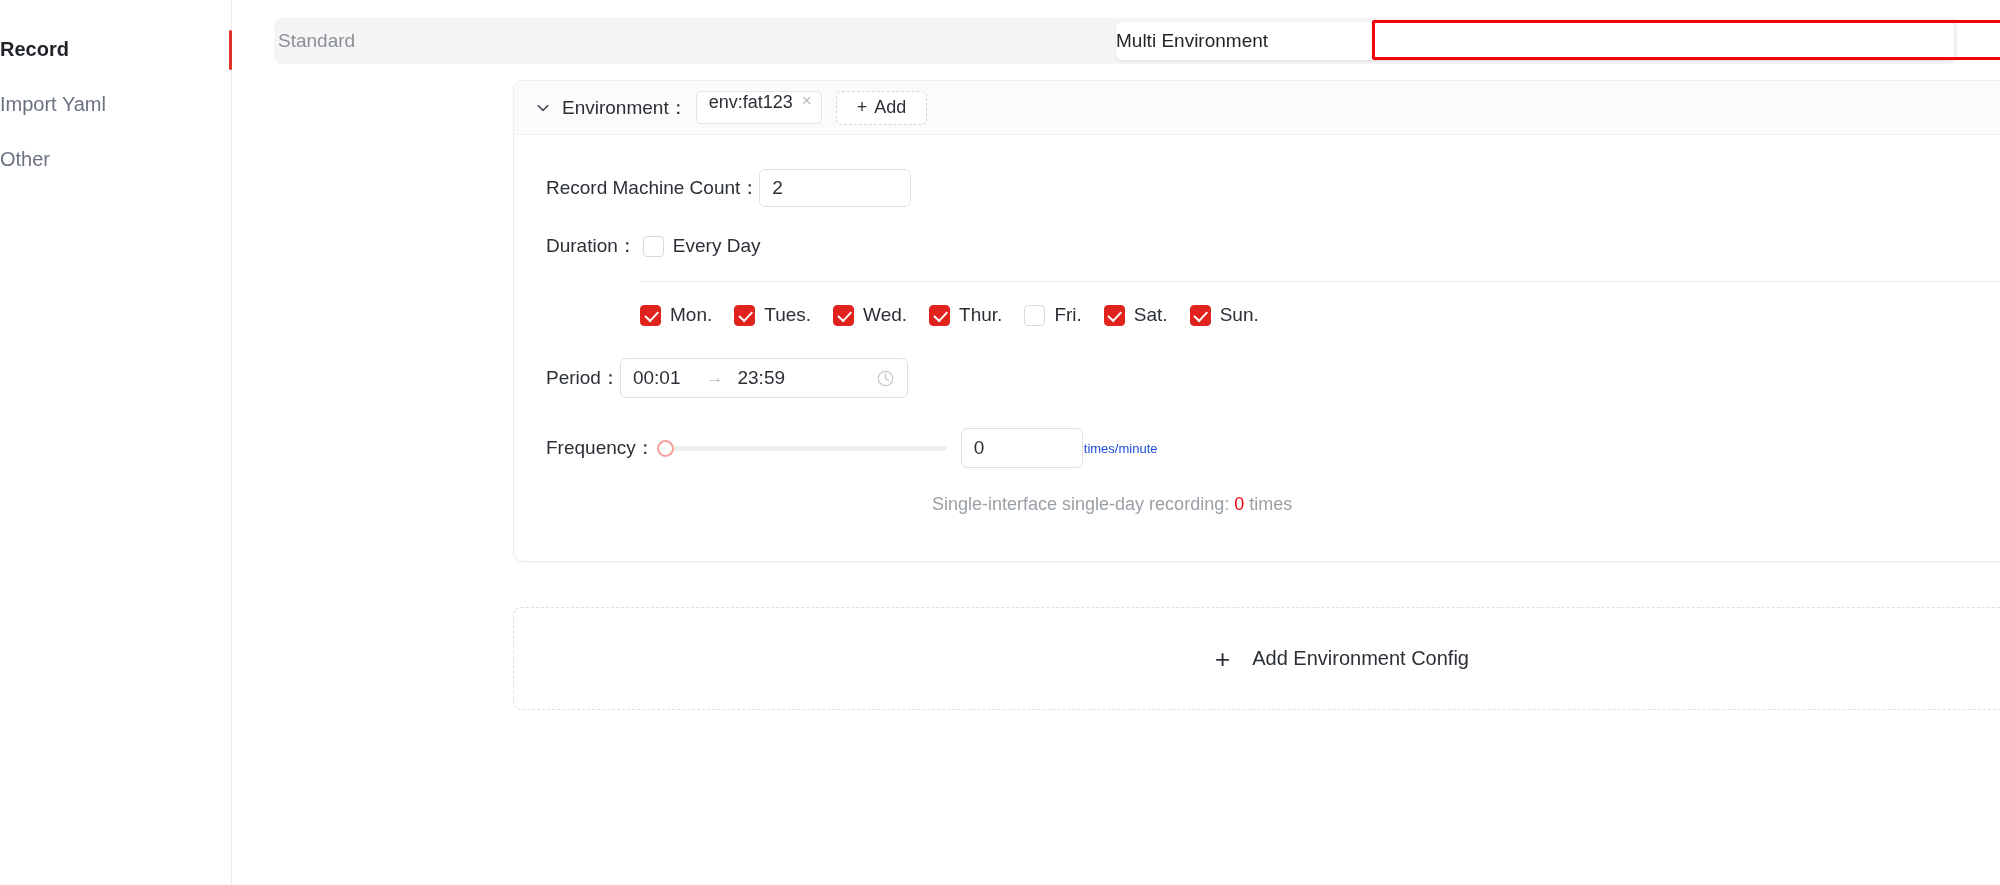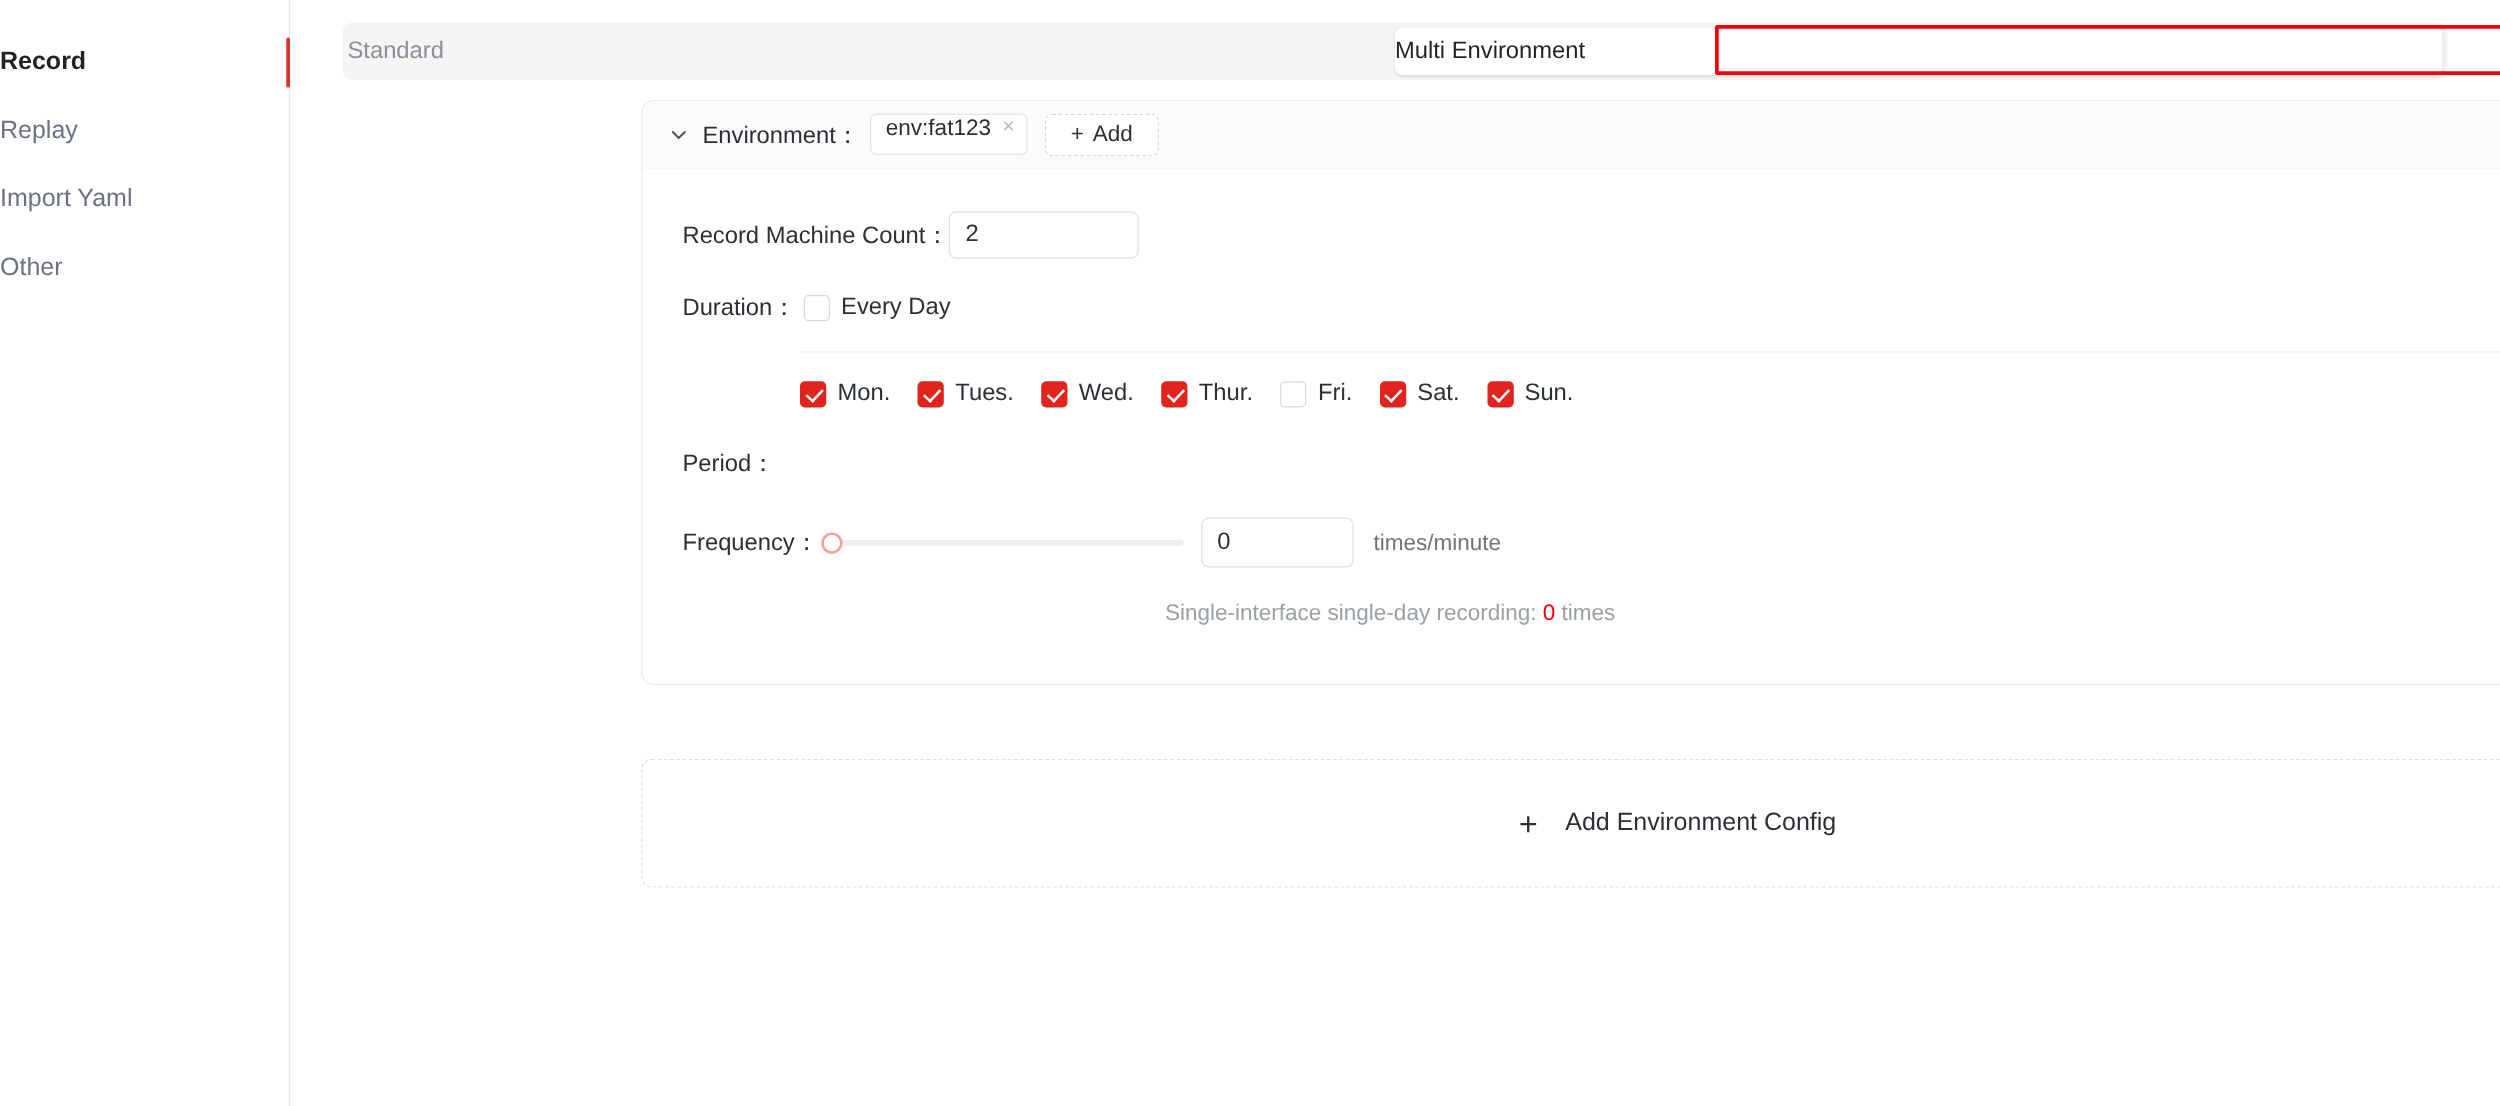--- a/index.html
+++ b/index.html
@@ -252,21 +252,21 @@
     position: absolute;
     left: 0px; top: 50%;
     width: 17px; height: 17px;
     margin-top: -8.5px;
     border: 2px solid #f4a09c;
     border-radius: 50%;
     background: #ffffff;
     cursor: pointer;
     z-index: 2;
   }
-  .unit-text { font-size: 18px; color: #737373; margin-left: 16px; white-space: nowrap; }
+  .unit-text { font-size: 13px; color: #1d4ed8; margin-left: 1px; white-space: nowrap; }
 
   .hint {
     font-size: 18px;
     color: #9aa0a6;
     padding-left: 418px;
     margin-top: 26px;
   }
   .hint .num { color: #f3000d; }
 
   
@@ -291,23 +291,20 @@
 <body>
 
 <div class="app">
 
   <div class="top-hairline"></div>
 
   <nav class="sidebar">
     <div class="side-item active">
       <span>Record</span>
       <span class="side-marker" style="display:block"></span>
-    </div>
-    <div class="side-item">
-      <span>Replay</span>
     </div>
     <div class="side-item">
       <span>Import Yaml</span>
     </div>
     <div class="side-item">
       <span>Other</span>
     </div>
   </nav>
 
   <main class="main">
@@ -385,20 +382,31 @@
             <span class="cb-text">Sat.</span>
           </span>
           <span class="cb-group">
             <span class="cb checked"></span>
             <span class="cb-text">Sun.</span>
           </span>
         </div>
 
         <div class="row" style="margin-top:32px">
           <span class="row-label">Period：</span>
+          <span class="period-box">
+            <span>00:01</span>
+            <span class="period-arrow">→</span>
+            <span>23:59</span>
+            <span class="clock-icon">
+              <svg width="19" height="19" viewBox="0 0 20 20" aria-hidden="true">
+                <circle cx="10" cy="10" r="7.6" fill="none" stroke="currentColor" stroke-width="1.3"></circle>
+                <path d="M10 5.4 L10 10.2 L13.2 11.9" fill="none" stroke="currentColor" stroke-width="1.3" stroke-linecap="round" stroke-linejoin="round"></path>
+              </svg>
+            </span>
+          </span>
         </div>
 
         <div class="row" style="margin-top:30px">
           <span class="row-label">Frequency：</span>
           <span class="slider-wrap">
             <span class="slider-track"></span>
             <span class="slider-handle"></span>
           </span>
           <input class="text-input" type="text" style="width: 122px; height: 40px;" value="0">
           <span class="unit-text">times/minute</span>

